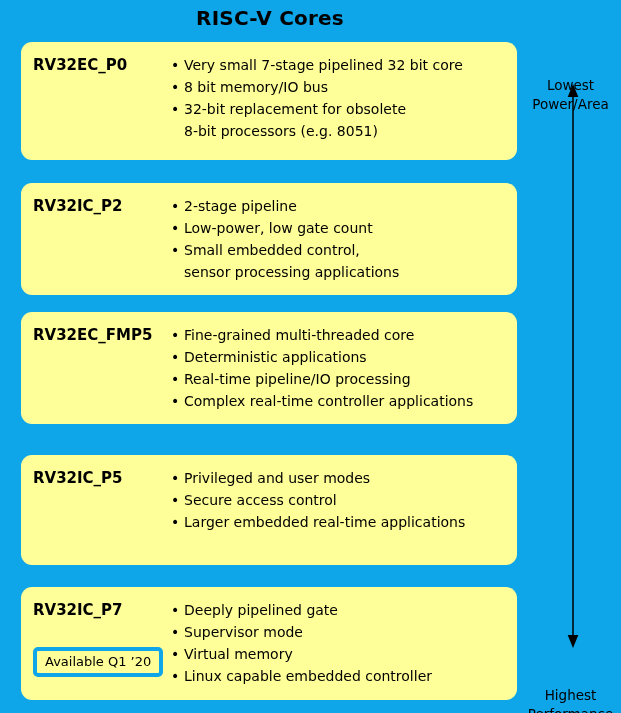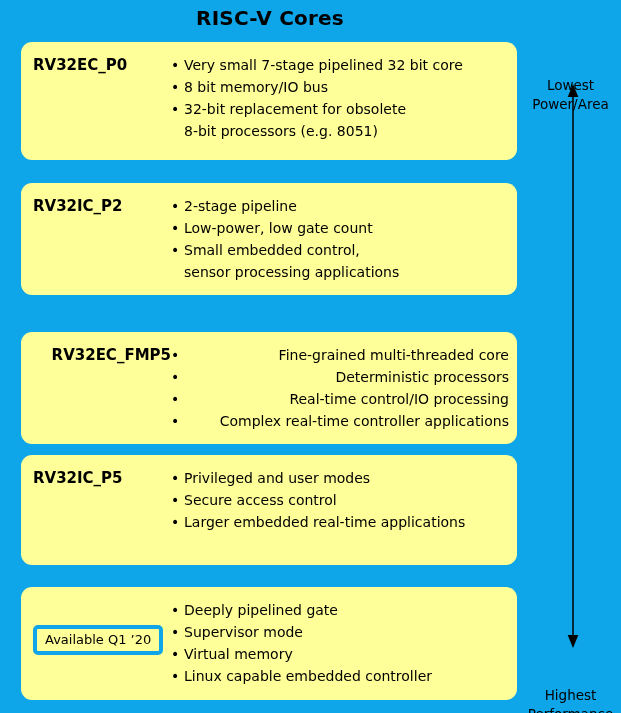--- a/index.html
+++ b/index.html
@@ -36,21 +36,21 @@
     width: 496px;
     box-sizing: border-box;
     background: var(--box-bg, #FFFF99);
     border-radius: 11px;
     padding: 12px 8px 12px 12px;
     display: flex;
     align-items: flex-start;
   }
   .core-card:nth-of-type(1) { top: 42px;  min-height: 118px; }
   .core-card:nth-of-type(2) { top: 183px; min-height: 107px; }
-  .core-card:nth-of-type(3) { top: 332px; min-height: 111px; text-align: right; }
+  .core-card:nth-of-type(3) { top: 312px; min-height: 111px; }
   .core-card:nth-of-type(4) { top: 455px; min-height: 110px; }
   .core-card:nth-of-type(5) { top: 587px; min-height: 113px; }
   .left-col {
     flex: 0 0 138px;
     display: flex;
     flex-direction: column;
   }
   .core-name {
     margin: 0;
     font-size: 15px;
@@ -139,40 +139,41 @@
         </ul>
     </section>
 
     <section class="core-card">
       <div class="left-col">
         <h2 class="core-name">RV32EC_FMP5</h2>
 
       </div>
       <ul class="bullets">
           <li class="bullet">Fine-grained multi-threaded core</li>
-          <li class="bullet">Deterministic processors</li>
-          <li class="bullet">Real-time control/IO processing</li>
+          <li class="bullet">Deterministic applications</li>
+          <li class="bullet">Real-time pipeline/IO processing</li>
           <li class="bullet">Complex real-time controller applications</li>
         </ul>
     </section>
 
     <section class="core-card">
       <div class="left-col">
         <h2 class="core-name">RV32IC_P5</h2>
 
       </div>
       <ul class="bullets">
           <li class="bullet">Privileged and user modes</li>
           <li class="bullet">Secure access control</li>
           <li class="bullet">Larger embedded real-time applications</li>
         </ul>
     </section>
 
     <section class="core-card">
       <div class="left-col">
+        <h2 class="core-name">RV32IC_P7</h2>
         <div class="badge">Available Q1 ’20</div>
       </div>
       <ul class="bullets">
           <li class="bullet">Deeply pipelined gate</li>
           <li class="bullet">Supervisor mode</li>
           <li class="bullet">Virtual memory</li>
           <li class="bullet">Linux capable embedded controller</li>
         </ul>
     </section>
   </main>

